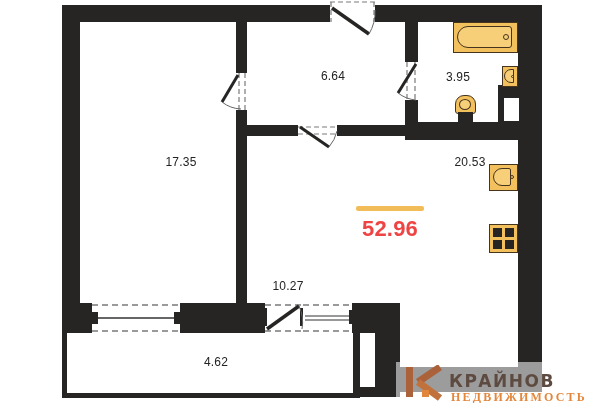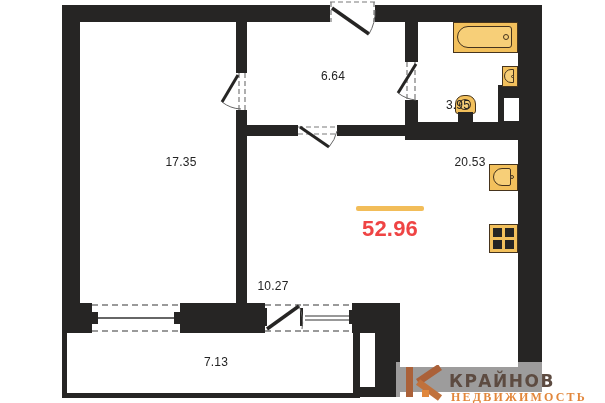--- a/index.html
+++ b/index.html
@@ -145,24 +145,24 @@
 
   <div class="fx" style="left:489px;top:224px;width:29px;height:29px;">
     <div class="burner" style="left:3px;top:3px;"></div>
     <div class="burner" style="left:15px;top:3px;"></div>
     <div class="burner" style="left:3px;top:15px;"></div>
     <div class="burner" style="left:15px;top:15px;"></div>
   </div>
 
   <div class="lbl" style="left:157px;top:162px;margin-left:24px;">17.35</div>
   <div class="lbl" style="left:333px;top:76px;">6.64</div>
-  <div class="lbl" style="left:458px;top:77px;margin-top:28px;">3.95</div>
+  <div class="lbl" style="left:458px;top:77px;">3.95</div>
   <div class="lbl" style="left:470px;top:162px;">20.53</div>
-  <div class="lbl" style="left:273px;top:286px;">10.27</div>
-  <div class="lbl" style="left:216px;top:362px;">7.13</div>
+  <div class="lbl" style="left:288px;top:286px;">10.27</div>
+  <div class="lbl" style="left:216px;top:362px;">4.62</div>
 
   <div class="accent-line" style="left:356px;top:206px;width:68px;height:5px;"></div>
   <div class="lbl total" style="left:390px;top:229px;">52.96</div>
 
   <div class="logo-overlay"></div>
   <svg class="logo-mark" width="40" height="36" viewBox="0 0 40 36">
     <rect x="1" y="2" width="7" height="30" fill="var(--c-logo-mark,#ab6139)"></rect>
     <line x1="35" y1="2" x2="13" y2="17" stroke="var(--c-logo-mark,#ab6139)" stroke-width="7"></line>
     <line x1="13" y1="17" x2="35" y2="33" stroke="var(--c-logo-mark-light,#c0713c)" stroke-width="7"></line>
     <rect x="17" y="25" width="7" height="7" fill="var(--c-logo-dot,#e0873c)"></rect>

